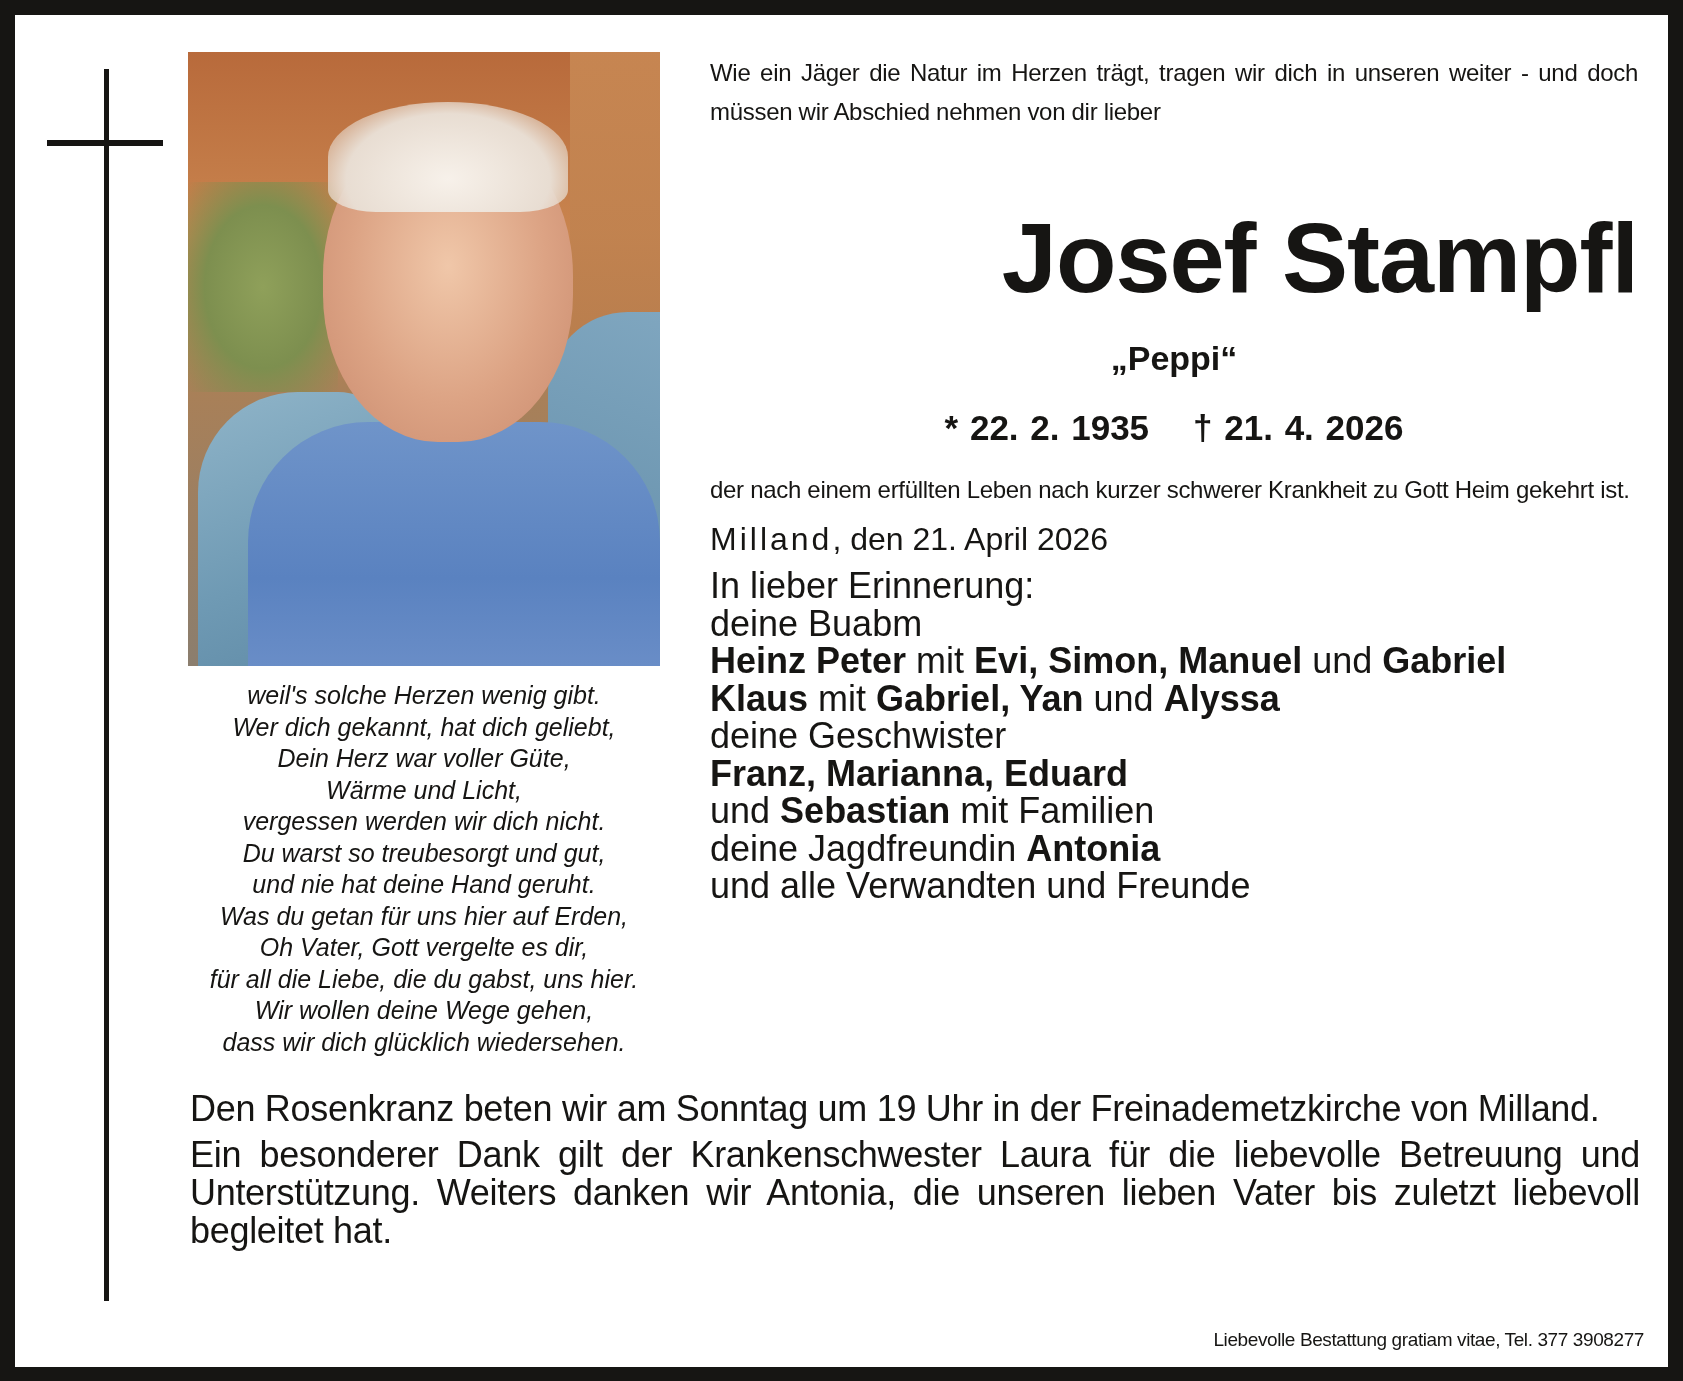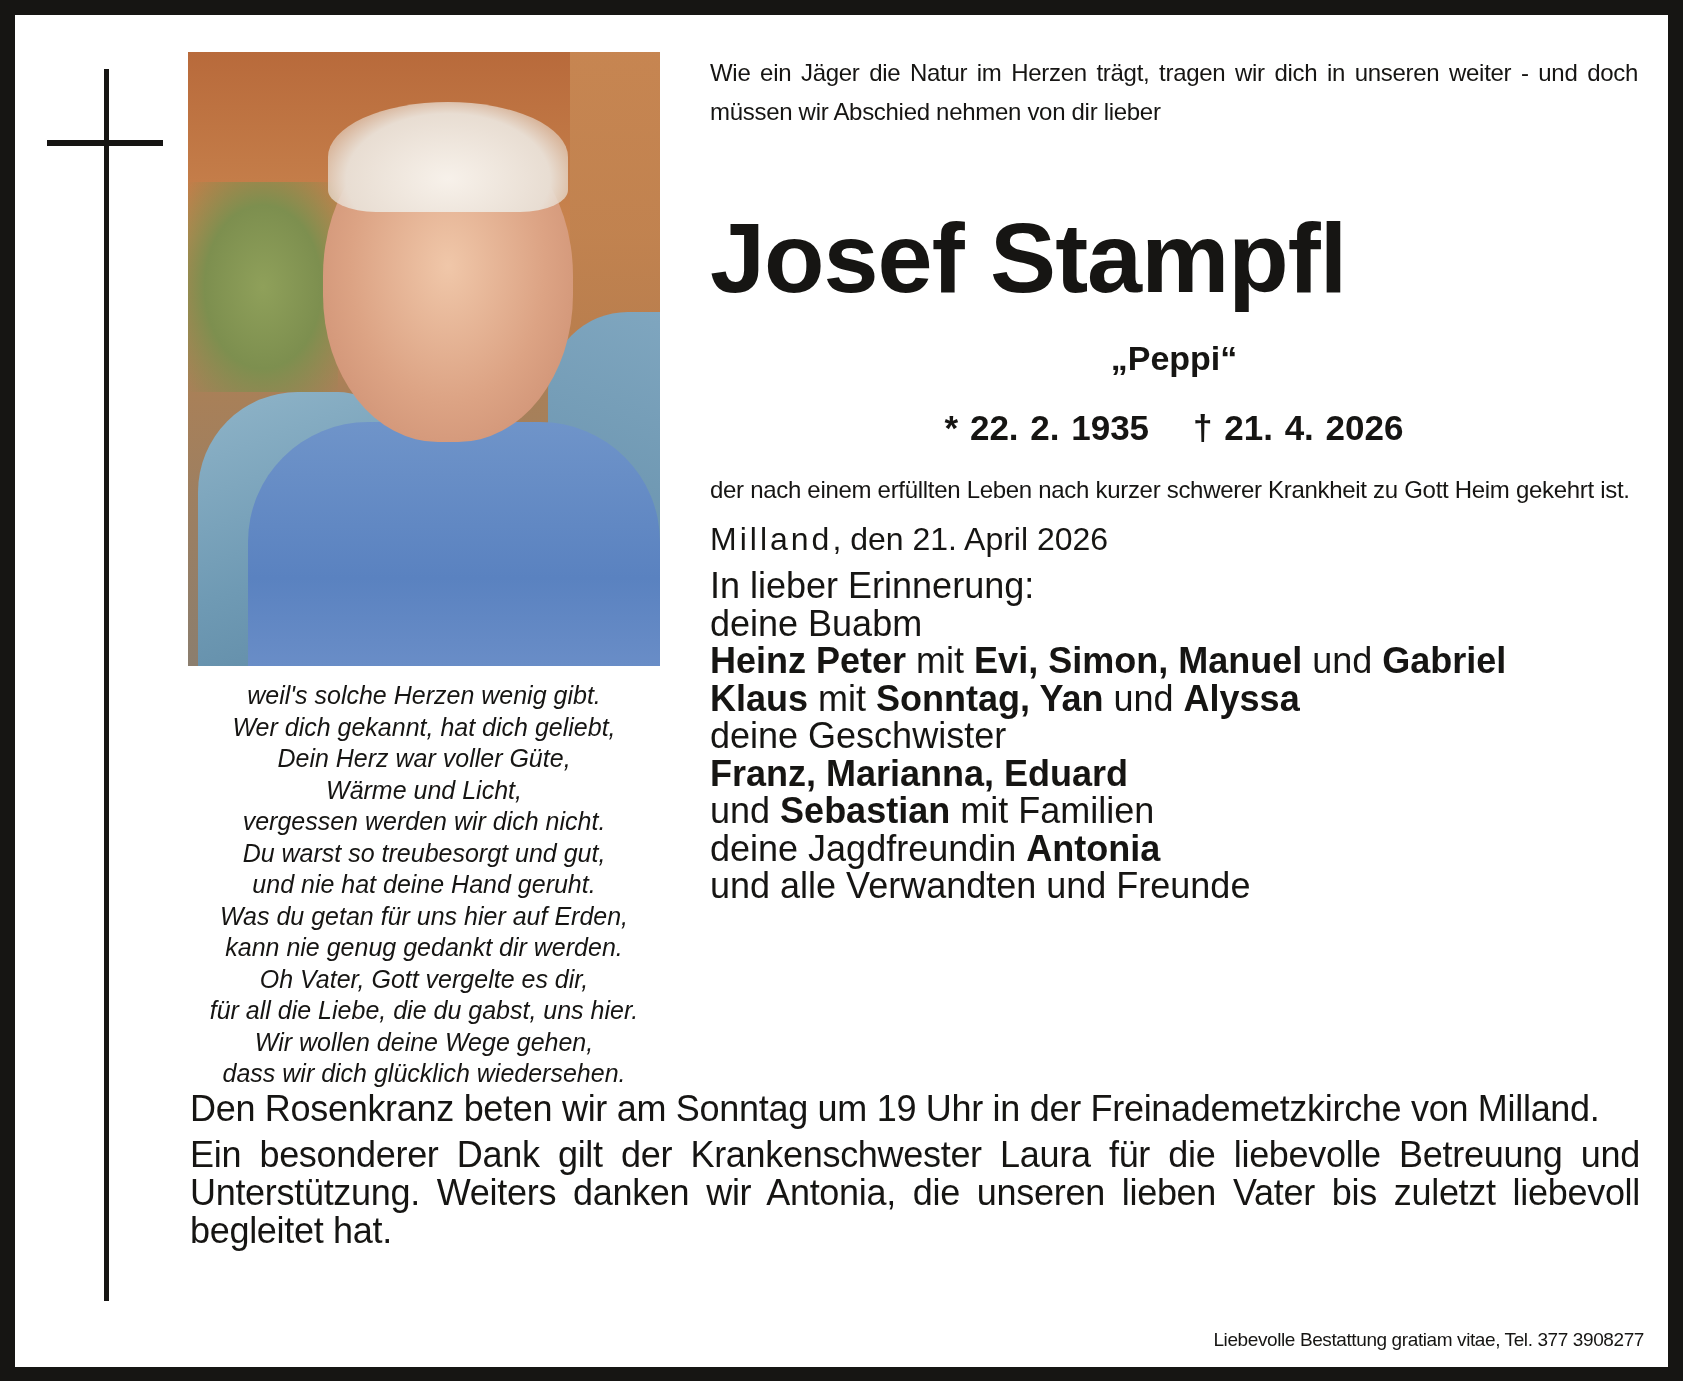--- a/index.html
+++ b/index.html
@@ -26,21 +26,21 @@
     .photo .sweater-r { position: absolute; left: 360px; top: 260px; width: 112px; height: 360px; border-radius: 80px 0 0 0;
              background: linear-gradient(200deg, #7fa6bf 0%, #5f8aa6 100%); }
 
     .poem { position: absolute; left: 173px; top: 665px; width: 472px; text-align: center;
             font-style: italic; font-size: 25px; line-height: 31.5px; }
     .poem div { white-space: nowrap; }
 
     .right { position: absolute; left: 695px; top: 38px; width: 928px; }
     .para { font-size: 24px; line-height: 39px; text-align: justify; text-align-last: left; margin: 0; letter-spacing: -0.3px; }
     .intro { height: 117px; }
-    .name { font-weight: bold; font-size: 99px; line-height: 120px; text-align: left; margin: 28px 0 0 0; letter-spacing: -1px; }
+    .name { font-weight: bold; font-size: 99px; line-height: 120px; text-align: right; margin: 28px 0 0 0; letter-spacing: -1px; }
     .nick { font-weight: bold; font-size: 34px; line-height: 40px; text-align: center; margin-top: 20px; }
     .dates { font-weight: bold; font-size: 35px; line-height: 44px; text-align: center; margin-top: 28px; word-spacing: 2px; }
     .dates .gap { display: inline-block; width: 44px; }
     .p1 { margin-top: 20px; }
     .p2 { margin-top: 6px; }
     .place { margin-top: 11px; font-size: 32px; line-height: 39px; }
     .place .city { letter-spacing: 3px; }
     .family { margin-top: 8px; font-size: 36px; line-height: 37.5px; }
     .family b { font-weight: bold; }
 
@@ -69,42 +69,41 @@
 
   <div class="poem">
     <div>weil's solche Herzen wenig gibt.</div>
     <div>Wer dich gekannt, hat dich geliebt,</div>
     <div>Dein Herz war voller Güte,</div>
     <div>Wärme und Licht,</div>
     <div>vergessen werden wir dich nicht.</div>
     <div>Du warst so treubesorgt und gut,</div>
     <div>und nie hat deine Hand geruht.</div>
     <div>Was du getan für uns hier auf Erden,</div>
-    <div>kann nie genug gedankt dir werden.</div>
     <div>Oh Vater, Gott vergelte es dir,</div>
     <div>für all die Liebe, die du gabst, uns hier.</div>
     <div>Wir wollen deine Wege gehen,</div>
     <div>dass wir dich glücklich wiedersehen.</div>
   </div>
 
   <div class="right">
     <p class="para intro">Wie ein Jäger die Natur im Herzen trägt, tragen wir dich in unseren weiter - und doch müssen wir Abschied nehmen von dir lieber</p>
     <div class="name">Josef Stampfl</div>
     <div class="nick">„Peppi“</div>
     <div class="dates">
       <span>* 22. 2. 1935</span><span class="gap"></span><span>† 21. 4. 2026</span>
     </div>
     <p class="para p1">der nach einem erfüllten Leben nach kurzer schwerer Krankheit zu Gott Heim gekehrt ist.</p>
     <div class="place"><span class="city">Milland</span><span>, den 21. April 2026</span></div>
 
     <div class="family">
       <div>In lieber Erinnerung:</div>
       <div>deine Buabm</div>
       <div><b>Heinz Peter</b> <span>mit</span> <b>Evi, Simon, Manuel</b> <span>und</span> <b>Gabriel</b></div>
-      <div><b>Klaus</b> <span>mit</span> <b>Sonntag, Yan</b> <span>und</span> <b>Alyssa</b></div>
+      <div><b>Klaus</b> <span>mit</span> <b>Gabriel, Yan</b> <span>und</span> <b>Alyssa</b></div>
       <div>deine Geschwister</div>
       <div><b>Franz, Marianna, Eduard</b></div>
       <div><span>und</span> <b>Sebastian</b> <span>mit Familien</span></div>
       <div><span>deine Jagdfreundin</span> <b>Antonia</b></div>
       <div>und alle Verwandten und Freunde</div>
     </div>
   </div>
 
   <div class="bottom">
     <p class="para">Den Rosenkranz beten wir am Sonntag um 19 Uhr in der Freinademetzkirche von Milland.</p>

